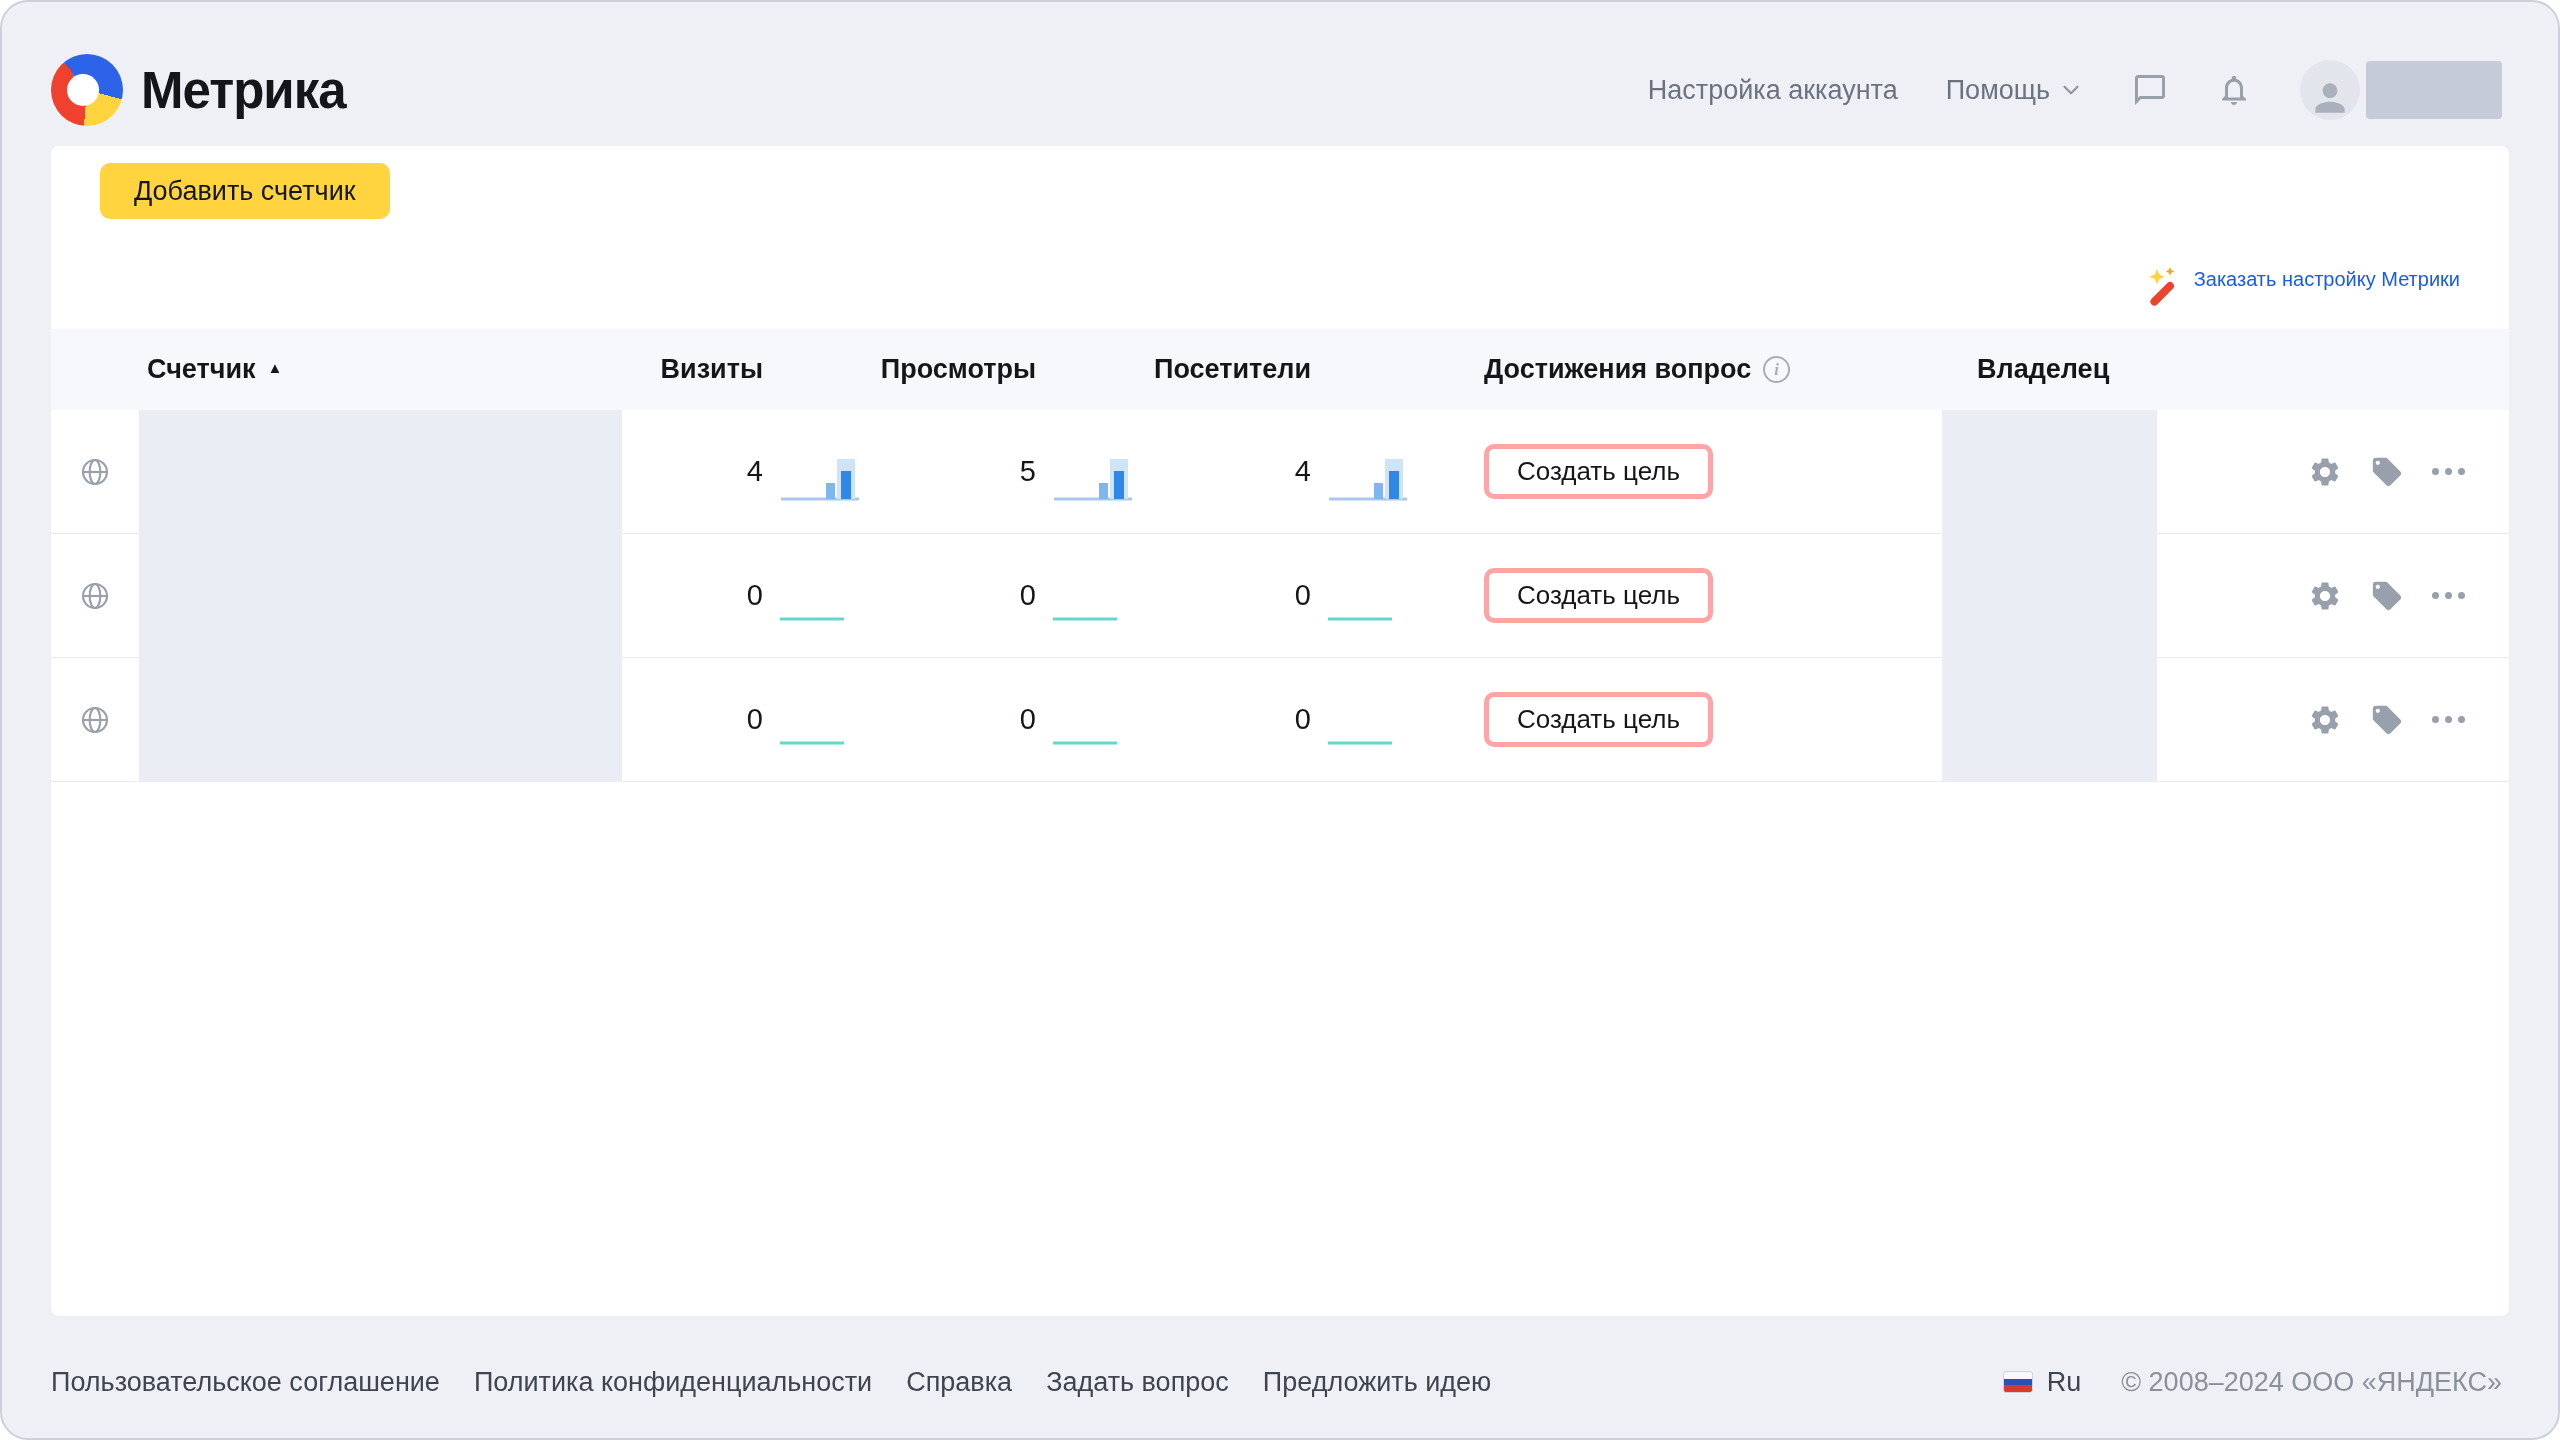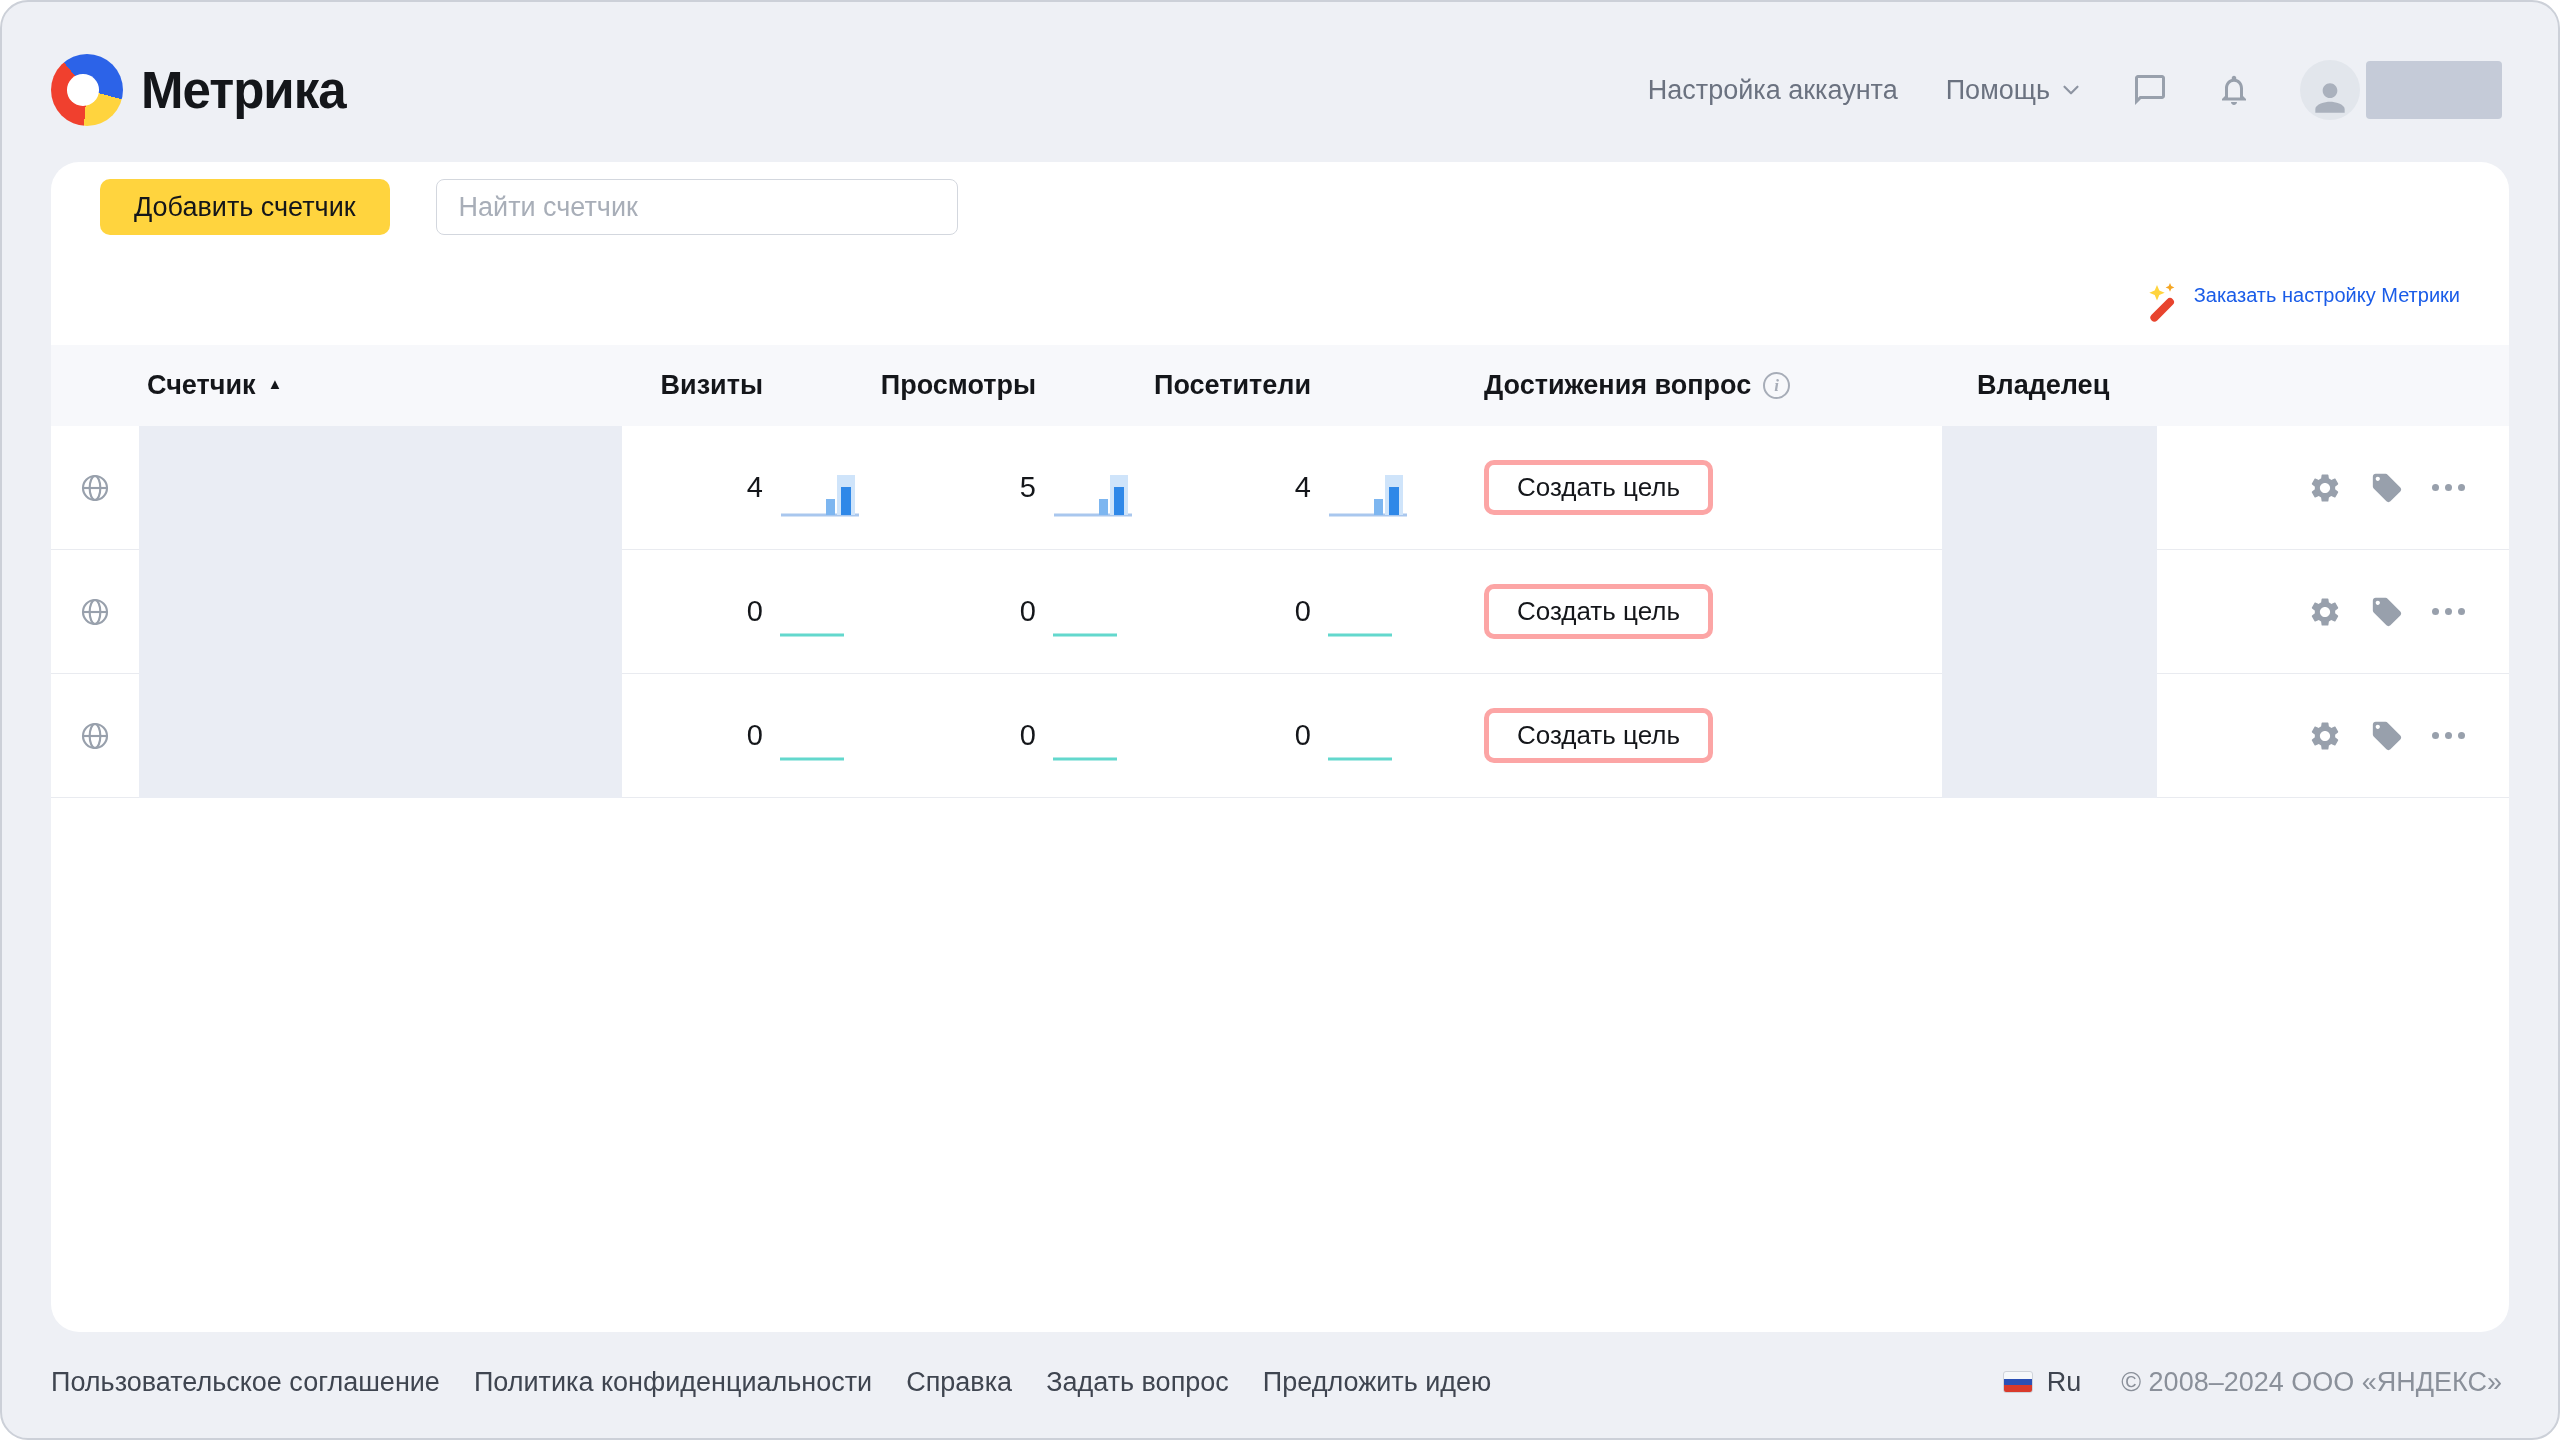--- a/index.html
+++ b/index.html
@@ -21,22 +21,22 @@
   .topbar-right{ display:flex; align-items:center; gap:48px; }
   .topbar-link{ font-size:27px; color:#6b7280; cursor:pointer; white-space:nowrap; }
   .help-menu{ display:flex; align-items:center; gap:8px; }
   .icon-btn{ display:flex; align-items:center; cursor:pointer; }
   .user{ display:flex; align-items:center; gap:6px; }
   .avatar{ width:60px; height:60px; border-radius:50%; background:#e2e6ec; display:flex;
            align-items:flex-end; justify-content:center; overflow:hidden; cursor:pointer; }
   .redacted-name{ width:136px; height:58px; background:#c5cbd8; border-radius:4px; }
 
   
-  .card{ position:absolute; left:49px; right:49px; top:160px; height:1170px;
-         background:#fff; border-radius:28px; padding-top:17px; overflow:hidden; }
+  .card{ position:absolute; left:49px; right:49px; top:144px; height:1170px;
+         background:#fff; border-radius:8px; padding-top:17px; overflow:hidden; }
   .toolbar{ display:flex; align-items:center; gap:46px; padding:0 49px; }
   .btn-add{ height:56px; padding:0 34px; background:#ffd43e; border:none; border-radius:10px;
             font-size:27px; color:#14161a; cursor:pointer; font-family:inherit; }
   .search{ width:522px; height:56px; border:1px solid #d3d7de; border-radius:8px;
            font-size:27px; color:#333; padding:0 22px; outline:none; font-family:inherit; }
   .search::placeholder{ color:#a8aeb8; }
 
   .tabs-row{ display:flex; align-items:flex-start; padding:0 49px; margin-top:45px; }
   .tabs{ display:flex; gap:46px; }
   .tab{ font-size:27px; color:#777e8a; padding-bottom:20px; border-bottom:4px solid transparent;
@@ -124,21 +124,20 @@
         </span>
         <span class="redacted-name"></span>
       </span>
     </div>
   </header>
 
   <main class="card">
 
     <div class="toolbar">
       <button class="btn-add">Добавить счетчик</button>
-      <input class="search" type="text" placeholder="Найти счетчик" style="">
     </div>
 
     <div class="tabs-row">
       <div class="setup-link">
         <svg width="44" height="44" viewBox="0 0 44 44">
           <path d="M17 5l2.3 5.4 5.4 2.3-5.4 2.3L17 20.4l-2.3-5.4-5.4-2.3 5.4-2.3z" fill="#ffd43e"></path>
           <path d="M30 3l1.3 3.1 3.1 1.3-3.1 1.3L30 11.8l-1.3-3.1-3.1-1.3 3.1-1.3z" fill="#f5a623"></path>
           <rect x="-2" y="-4" width="30" height="8" rx="4" fill="#e8442e" transform="translate(13 39) rotate(-45)"></rect>
         </svg>
         <span class="label">Заказать настройку Метрики</span>

